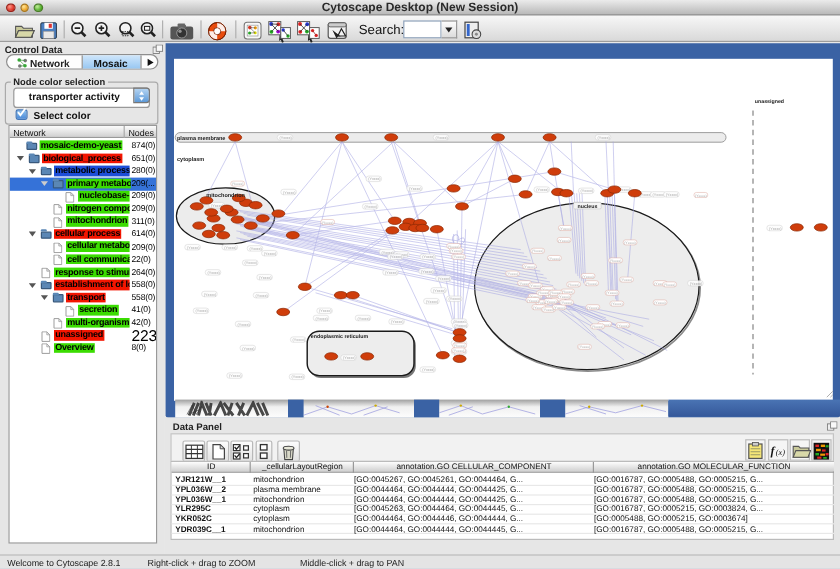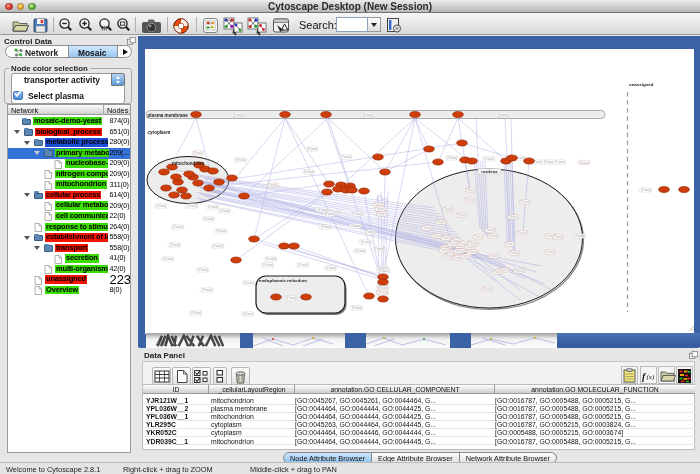--- a/index.html
+++ b/index.html
@@ -146,34 +146,34 @@
       <path d="M2 2 L7 2.5 M2 2 L6.8 6.8 M2.5 7 L6.8 6.8" stroke="#494" stroke-width="0.6"></path>
       </svg>
     <div style="position:absolute;left:19px;top:1.5px;font-size:8.4px;font-weight:bold;color:#222">Network</div>
     <div style="position:absolute;left:72px;top:1.5px;font-size:8.4px;font-weight:bold;color:#111">Mosaic</div>
     <div style="position:absolute;left:117px;top:3px;width:0;height:0;border-top:3.6px solid transparent;border-bottom:3.6px solid transparent;border-left:5.5px solid #111"></div>
   </div>
 
   <div style="position:absolute;left:4px;top:33px;width:128px;height:36px;border:1px solid #aaa;border-radius:3px"></div>
   <div style="position:absolute;left:9px;top:28.5px;font-size:7.8px;font-weight:bold;color:#222;background:#e6e6e6;padding:0 2px">Node color selection</div>
 
-  <div style="position:absolute;left:11px;top:38px;width:114px;height:31px;background:#fff;border:1px solid #999;border-radius:3px">
+  <div style="position:absolute;left:11px;top:38px;width:114px;height:17px;background:#fff;border:1px solid #999;border-radius:3px">
     <div style="position:absolute;left:12px;top:1px;font-size:8.4px;font-weight:bold;color:#111">transporter activity</div>
     <div style="position:absolute;right:-1px;top:-1px;width:14px;height:13px;background:linear-gradient(#b4d4f2,#5e9ad8);border:1px solid #777;border-radius:0 3px 3px 0">
       <div style="position:absolute;left:3.5px;top:2px;width:0;height:0;border-left:2.8px solid transparent;border-right:2.8px solid transparent;border-bottom:3.4px solid #fff"></div>
       <div style="position:absolute;left:3.5px;top:7px;width:0;height:0;border-left:2.8px solid transparent;border-right:2.8px solid transparent;border-top:3.4px solid #fff"></div>
     </div>
   </div>
 
   <div style="position:absolute;left:13px;top:55.5px;width:9.5px;height:9.5px;background:linear-gradient(#8ec0ee,#4a8ad8);border:1px solid #4276b8;border-radius:2px">
     <svg width="10" height="10" viewBox="0 0 10 10" style="position:absolute;left:-0.8px;top:-2.2px">
         <path d="M2 4.5 l2 2.5 L8.2 1.2" fill="none" stroke="#fff" stroke-width="1.6"></path>
       </svg>
   </div>
-  <div style="position:absolute;left:28px;top:55.5px;font-size:8.4px;font-weight:bold;color:#111">Select plasma</div>
+  <div style="position:absolute;left:28px;top:55.5px;font-size:8.4px;font-weight:bold;color:#111">Select color</div>
 
   <div style="position:absolute;left:7px;top:69px;width:124px;height:349px;background:#fff;border:1px solid #999;overflow:hidden">
     <div style="position:absolute;left:0;top:0;width:124px;height:9.5px;background:linear-gradient(#fcfcfc,#d0d0d0);border-bottom:1px solid #999">
       <span style="position:absolute;left:3px;top:1px;font-size:7.4px;color:#111">Network</span>
       <span style="position:absolute;left:99px;top:1px;font-size:7.4px;color:#111">Nodes</span>
       <span style="position:absolute;left:95px;top:0;width:1px;height:9.5px;background:#aaa"></span>
     </div>
     <div style="position:absolute;left:0;top:-104px;width:124px;height:600px">
 <div style="position:absolute;left:14px;top:117.7px;width:9px;height:6.4px;background:#5b87b5;border:0.5px solid #39597d;border-radius:1px"></div>
 <div style="position:absolute;left:14px;top:116.5px;width:4.5px;height:2px;background:#5b87b5;border-radius:1px 1px 0 0"></div>
@@ -786,24 +786,19 @@
         </div>
 <div style="position:absolute;left:0;top:40.8px;width:552px;height:8.15px;border-bottom:0.5px solid #e8e8e8">
           <span style="position:absolute;left:3px;top:0.4px;font-weight:bold">YDR039C__1</span>
           <span style="position:absolute;left:68px;top:0.4px">mitochondrion</span>
           <span style="position:absolute;left:152px;top:0.4px">[GO:0044464, GO:0044444, GO:0044445, G...</span>
           <span style="position:absolute;left:352px;top:0.4px">[GO:0016787, GO:0005488, GO:0005215, G...</span>
         </div>
     </div>
   </div>
 
-  <div style="position:absolute;left:146px;top:104px;height:12px;display:flex;font-size:7.3px;color:#111">
-    <div style="height:12px;line-height:12px;padding:0 6px;background:linear-gradient(#cfe6fb,#8fc2f0);border:1px solid #888;border-radius:6px 0 0 6px">Node Attribute Browser</div>
-    <div style="height:12px;line-height:12px;padding:0 6px;background:linear-gradient(#fdfdfd,#e0e0e0);border:1px solid #888;border-left:none">Edge Attribute Browser</div>
-    <div style="height:12px;line-height:12px;padding:0 6px;background:linear-gradient(#fdfdfd,#e0e0e0);border:1px solid #888;border-left:none;border-radius:0 6px 6px 0">Network Attribute Browser</div>
-  </div>
 </div>
 
 <div style="position:absolute;left:0;top:462px;width:700px;height:12px;background:#e4e4e4;border-top:1px solid #bbb;font-size:7.4px;color:#222">
   <span style="position:absolute;left:6px;top:2px">Welcome to Cytoscape 2.8.1</span>
   <span style="position:absolute;left:123px;top:2px">Right-click + drag to ZOOM</span>
   <span style="position:absolute;left:250px;top:2px">Middle-click + drag to PAN</span>
 </div>
 
 </body></html>

